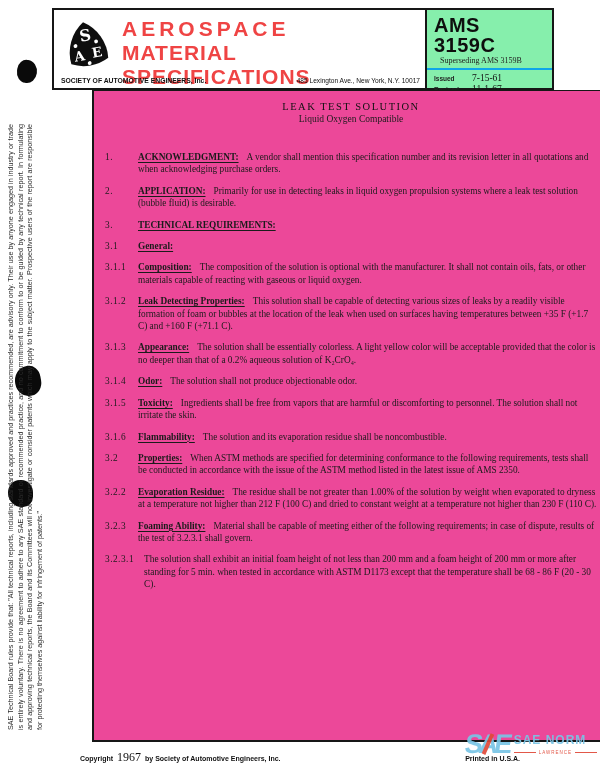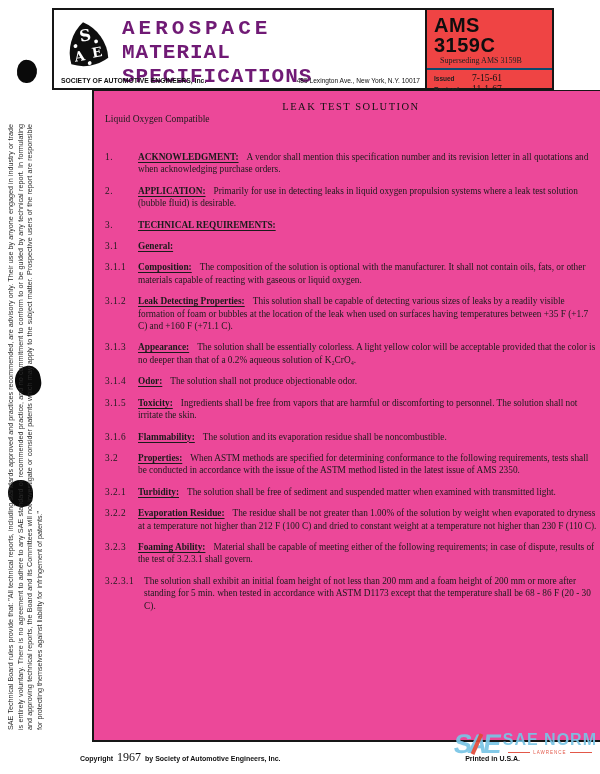--- a/index.html
+++ b/index.html
@@ -23,46 +23,46 @@
   .side-rot {
     width:606px; font-family:"Liberation Sans", sans-serif;
     font-size:7.2px; line-height:9.6px; color:#2a2a2a; text-align:justify;
     transform-origin:0 0; transform:rotate(-90deg) translateX(-606px);
   }
 
   
   .hdr { position:absolute; left:52px; top:8px; width:512px; height:82px; display:flex; }
   .hdr-left { width:375px; border:2.5px solid #161616; position:relative; background:#fff; }
   .badge { position:absolute; left:9px; top:5px; }
-  .titles { margin-left:68px; margin-top:7px; font-family:Liberation Mono, monospace;
-    font-weight:bold; color:#701a75; }
+  .titles { margin-left:68px; margin-top:7px; font-family:Liberation Sans, sans-serif;
+    font-weight:bold; color:#ef4444; }
   .t1 { font-size:21px; letter-spacing:4px; line-height:24px; }
   .t2 { font-size:21px; letter-spacing:1px; line-height:24px; }
   .org-row { position:absolute; left:7px; right:5px; bottom:4px; display:flex;
     justify-content:space-between; font-family:"Liberation Sans", sans-serif;
     font-size:6.8px; font-weight:bold; color:#111; }
   .org-addr { font-weight:normal; font-size:6.6px; }
 
-  .hdr-right { width:127px; border:2.5px solid #161616; border-left:none; background:#ef4444;
+  .hdr-right { width:127px; border:2.5px solid #161616; border-left:none; background:#86efac;
     display:flex; flex-direction:column; }
   .ams { font-family:"Liberation Sans", sans-serif; font-weight:bold; font-size:20px;
     letter-spacing:0.5px; padding:5px 7px 0 7px; line-height:20px; color:#0e0e0e; }
   .sup { font-size:8px; padding:1px 7px 3px 13px; color:#222; }
-  .dates { border-top:2px solid #0c4a6e; padding:3px 7px 2px 7px; }
+  .dates { border-top:2px solid #0ea5e9; padding:3px 7px 2px 7px; }
   .d-row { display:flex; align-items:baseline; line-height:11px; }
   .d-lbl { font-family:"Liberation Sans", sans-serif; font-size:6.5px; font-weight:bold;
     width:38px; color:#222; }
   .d-val { font-size:9.5px; color:#111; }
 
   
   .content { position:absolute; left:52px; top:90px; width:525px; height:652px;
     border:2px solid #161616; border-top-width:1.5px; background:#ec4899;
     padding:10px 18px 0 11px;margin-left:40px; }
   .doc-title { text-align:center; font-size:10.5px; letter-spacing:1.5px; color:#111; }
-  .doc-subtitle { font-size:9.5px; margin-top:2px; margin-bottom:27px; }
+  .doc-subtitle { text-align:center; font-size:9.5px; margin-top:2px; margin-bottom:27px; }
 
   .sec { display:flex; margin-bottom:9px; font-size:9.3px; line-height:12.4px; color:#1b1b1b; }
   .sec.gap-top { margin-top:9px; }
   .num { flex:none; min-width:33px; padding-right:10px; letter-spacing:0.5px; white-space:nowrap; }
   .txt { flex:1; }
   .head { text-decoration:underline; text-underline-offset:1.5px; margin-right:8px;font-weight:bold; }
   .head:empty { margin-right:0; }
 
   
   .footer { position:absolute; left:80px; top:750px; width:440px; display:flex;
@@ -73,21 +73,21 @@
 
   
   .wm { position:absolute; right:3px; top:732px; z-index:5; display:flex;
     align-items:flex-start; opacity:0.92; }
   .wm-logo-box { position:relative; margin-right:5px; }
   .wm-logo { font-family:"Liberation Sans", sans-serif; font-weight:bold; font-size:27px;
     line-height:24px; letter-spacing:-4px; transform:skewX(-8deg); display:inline-block; }
   .wm-slash { position:absolute; left:21px; top:1px; width:3.5px; height:22px;
     transform:rotate(24deg); display:block; }
   .wm-right { display:flex; flex-direction:column; }
-  .wm-text { font-family:"Liberation Sans", sans-serif; font-weight:bold; font-size:16px;
+  .wm-text { font-family:"Liberation Sans", sans-serif; font-weight:bold; font-size:12px;
     line-height:16px; letter-spacing:1px; white-space:nowrap; }
   .wm-sub { font-family:"Liberation Sans", sans-serif; font-size:4.5px; letter-spacing:1px;
     align-self:center; display:flex; align-items:center; gap:3px; margin-top:2px; }
   .wm-sub::before,.wm-sub::after { content:""; display:inline-block; width:22px; height:1px;
     background:currentColor; }
 </style>
 </head>
 <body>
 
 <div class="page">
@@ -179,24 +179,20 @@
     </div>
     <div class="sec">
       <span class="num">3.1.6</span>
       <span class="txt"><span class="head">Flammability:</span><span>The solution and its evaporation residue shall be noncombustible.</span></span>
     </div>
     <div class="sec">
       <span class="num">3.2</span>
       <span class="txt"><span class="head">Properties:</span><span>When ASTM methods are specified for determining conformance to the following requirements, tests shall be conducted in accordance with the issue of the ASTM method listed in the latest issue of AMS 2350.</span></span>
     </div>
     <div class="sec">
-      <span class="num">3.2.1</span>
-      <span class="txt"><span class="head">Turbidity:</span><span>The solution shall be free of sediment and suspended matter when examined with transmitted light.</span></span>
-    </div>
-    <div class="sec">
       <span class="num">3.2.2</span>
       <span class="txt"><span class="head">Evaporation Residue:</span><span>The residue shall be not greater than 1.00% of the solution by weight when evaporated to dryness at a temperature not higher than 212 F (100 C) and dried to constant weight at a temperature not higher than 230 F (110 C).</span></span>
     </div>
     <div class="sec">
       <span class="num">3.2.3</span>
       <span class="txt"><span class="head">Foaming Ability:</span><span>Material shall be capable of meeting either of the following requirements; in case of dispute, results of the test of 3.2.3.1 shall govern.</span></span>
     </div>
     <div class="sec">
       <span class="num">3.2.3.1</span>
       <span class="txt"><span class="head"></span><span>The solution shall exhibit an initial foam height of not less than 200 mm and a foam height of 200 mm or more after standing for 5 min. when tested in accordance with ASTM D1173 except that the temperature shall be 68 - 86 F (20 - 30 C).</span></span>

